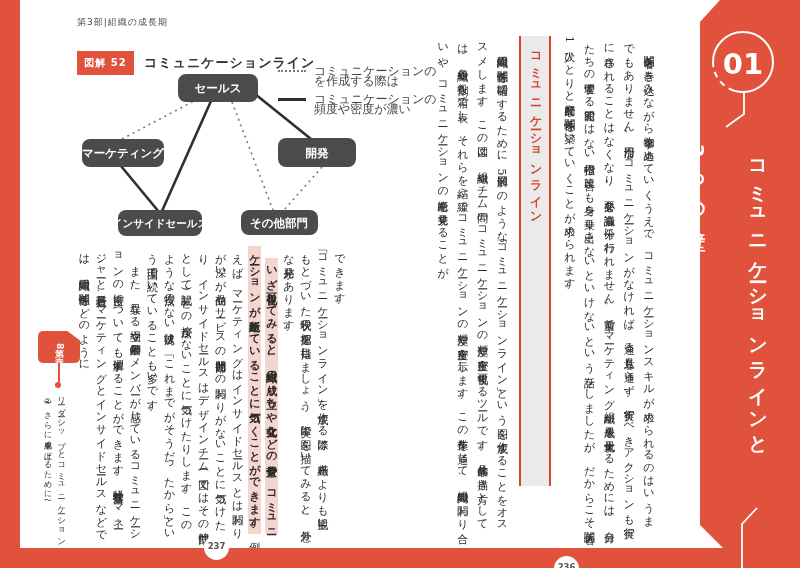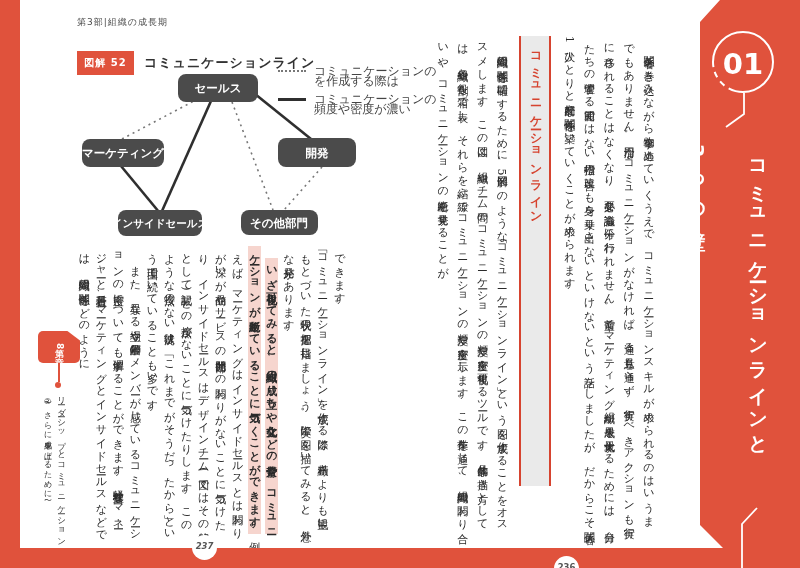--- a/index.html
+++ b/index.html
@@ -76,21 +76,21 @@
     position:absolute; left:684px; top:144px; writing-mode:vertical-rl;
     color:#fff; font-size:19px; font-weight:600; letter-spacing:5px;
   }
 
   
   .pg-circle {
     position:absolute; top:535px; width:25px; height:25px; border-radius:50%;
     background:#fff; display:flex; align-items:center; justify-content:center;
     font-size:8.5px; font-weight:bold; color:#555; padding-bottom:4px;
   }
-  .pg-left { left:192px;font-style:italic; } .pg-right { left:554px;margin-top:21px; }
+  .pg-left { left:204px; } .pg-right { left:554px;margin-top:21px; }
 </style>
 </head>
 <body>
 
 <div class="page-white">
 
   <div class="page-header">第3部|組織の成長期</div>
   <div class="fig-badge">図解 52</div>
   <div class="fig-title">コミュニケーションライン</div>
 

